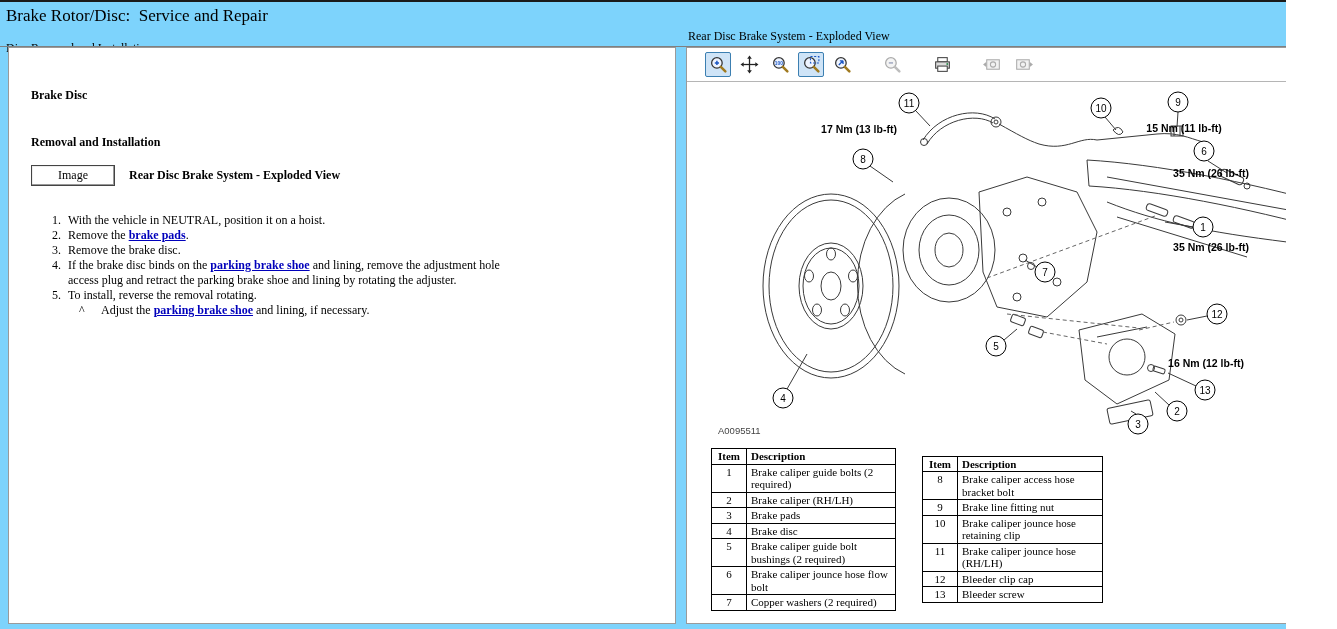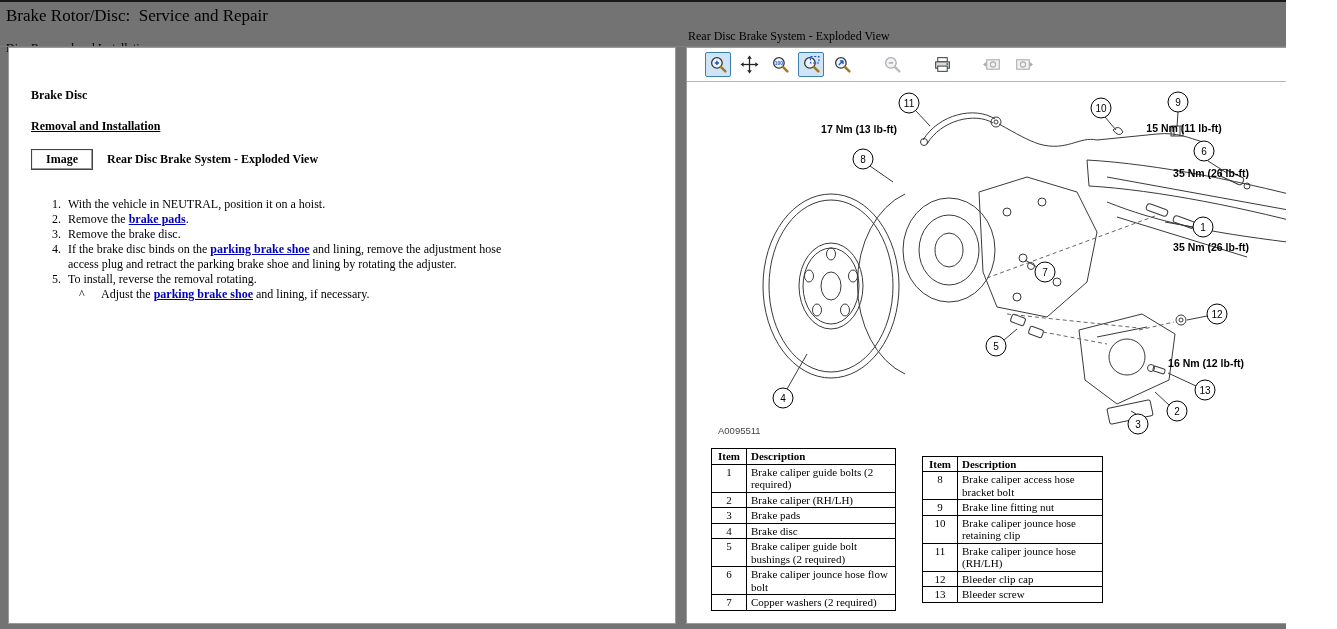--- a/index.html
+++ b/index.html
@@ -1,33 +1,33 @@
 <!DOCTYPE html>
 <html><head>
 <meta charset="utf-8">
 <style>
   html,body{margin:0;padding:0;background:#fff;}
-  #screen{position:relative;width:1286px;height:629px;background:#737373;overflow:hidden;
+  #screen{position:relative;width:1286px;height:629px;background:#7dd3fc;overflow:hidden;
           font-family:"Liberation Serif",serif;color:#000;}
   .top-rule{position:absolute;left:0;top:0;width:100%;height:2px;background:#1a1a1a;}
   .page-title{position:absolute;left:6px;top:6px;font-size:17px;white-space:pre;}
   .page-subtitle{position:absolute;left:6px;top:41px;font-size:12px;}
   .diagram-title{position:absolute;left:688px;top:29px;font-size:12px;}
   .header-rule{position:absolute;left:0;top:46px;width:100%;height:1px;background:#808080;}
 
   
   .left-panel{position:absolute;left:8px;top:47px;width:668px;height:577px;
               border:1px solid #9a9a9a;background:#fff;box-sizing:border-box;}
   .lp-content{padding:40px 20px 0 22px;font-size:12px;line-height:15px;}
   .h-bold{font-weight:bold;font-size:12px;}
-  .h-removal{margin-top:16px;text-decoration:underline;}
+  .h-removal{margin-top:32px;}
   .image-row{margin-top:15px;display:flex;align-items:center;gap:14px;}
-  .img-btn{font-family:"Liberation Serif",serif;font-weight:bold;font-size:12px;
+  .img-btn{font-family:"Liberation Serif",serif;font-weight:normal;font-size:12px;
            background:#fff;border:1px solid #444;box-shadow:inset -1px -1px 0 #999, inset 1px 1px 0 #eee;
-           padding:2px 14px;cursor:pointer;}
+           padding:2px 26px;cursor:pointer;}
   .img-caption{font-weight:bold;font-size:12px;}
   .steps{margin:27px 0 0 10px;}
   .step{display:flex;margin:0;}
   .step .n{width:20px;text-align:right;margin-right:7px;flex:none;}
   .step .t{width:452px;}
   .link{color:#0000bb;font-weight:bold;text-decoration:underline;cursor:pointer;}
   .substep{display:flex;margin-left:38px;}
   .substep .marker{width:12px;margin-right:10px;}
 
   
@@ -80,21 +80,21 @@
         <div class="step">
           <span class="n">2.</span>
           <span class="t"><span>Remove the </span><a class="link">brake pads</a><span>.</span></span>
         </div>
         <div class="step">
           <span class="n">3.</span>
           <span class="t">Remove the brake disc.</span>
         </div>
         <div class="step">
           <span class="n">4.</span>
-          <span class="t"><span>If the brake disc binds on the </span><a class="link">parking brake shoe</a><span> and lining, remove the adjustment hose access plug and retract the parking brake shoe and lining by rotating the adjuster.</span></span>
+          <span class="t"><span>If the brake disc binds on the </span><a class="link">parking brake shoe</a><span> and lining, remove the adjustment hole access plug and retract the parking brake shoe and lining by rotating the adjuster.</span></span>
         </div>
         <div class="step">
           <span class="n">5.</span>
           <span class="t">To install, reverse the removal rotating.</span>
         </div>
         <div class="substep">
           <span class="marker">^</span>
           <span><span>Adjust the </span><a class="link">parking brake shoe</a><span> and lining, if necessary.</span></span>
         </div>
       </div>

